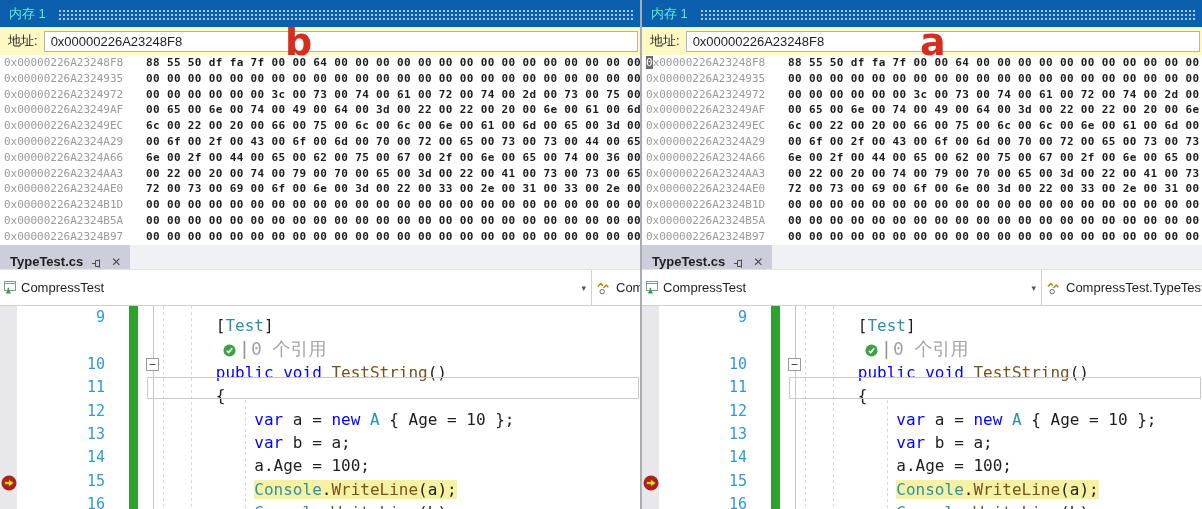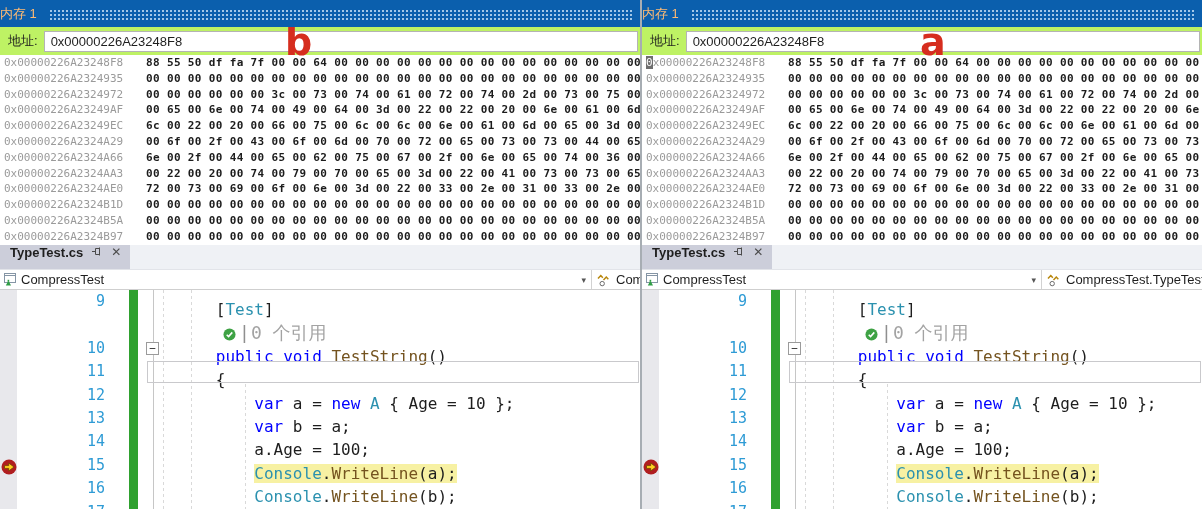--- a/index.html
+++ b/index.html
@@ -9,47 +9,47 @@
   }
   *{box-sizing:border-box}
   html,body{margin:0;padding:0}
   body{width:1202px;height:509px;overflow:hidden;background:#fff;display:flex;
        font-family:"Liberation Sans",sans-serif;}
   .panel{position:relative;height:509px;overflow:hidden;background:#fff;flex:none}
   .panel-left{width:640px}
   .panel-right{width:562px;border-left:2px solid #a7adb3}
 
   
-  .mem-title{height:27px;background:var(--titlebar-blue);color:#fdba74;display:flex;
-             align-items:center;font-size:13px}
+  .mem-title{height:27px;background:var(--titlebar-blue);color:#5eead4;display:flex;
+             align-items:center;padding-left:9px;font-size:13px}
   .mem-title-dots{flex:1;height:11px;margin:2px 6px 0 12px;
       background-image:radial-gradient(circle,rgba(170,205,235,.95) 1px,transparent 1.3px);
       background-size:4px 4px}
-  .mem-addrbar{height:28px;background:#bef264;display:flex;align-items:center;
+  .mem-addrbar{height:28px;background:#fef9c3;display:flex;align-items:center;
                padding:0 2px 0 8px;font-size:13px;color:#1e1e1e;position:relative}
   .addr-input{flex:1;height:21px;background:#fff;border:1px solid #b4b4b4;margin-left:6px;
               font-size:13px;display:flex;align-items:center;padding-left:6px;color:#1e1e1e}
   .annot{position:absolute;top:-9px;font-weight:700;font-size:38px;line-height:48px;
          color:var(--annot-red);font-family:"DejaVu Sans",sans-serif;z-index:5}
   .panel-left .annot{left:285px}
   .panel-right .annot{left:278px}
   .mem-grid{height:190px;overflow:hidden;background:#fff;padding-left:4px;
             font-family:"DejaVu Sans Mono",monospace;font-size:11px}
   .mem-row{height:15.8px;line-height:15.8px;white-space:nowrap;display:flex;overflow:hidden}
   .mem-addr{width:142px;flex:none;color:#9a9a9a}
   .mem-bytes{color:#1c1c1c;font-weight:700;letter-spacing:.35px}
   .cursor{background:#6e6e6e;color:#fff}
 
   
   .tabstrip{height:25px;background:#eff1f5;display:flex;border-bottom:1px solid #e2e4e9}
-  .tab{background:var(--tab-gray);display:flex;align-items:flex-start;gap:8px;
+  .tab{background:var(--tab-gray);display:flex;align-items:flex-end;gap:8px;
        padding:0 9px 0 10px;font-size:13px;font-weight:700;color:#1e1e1e}
   .pin-icon{display:flex;align-items:center}
   .close-icon{font-size:12px;color:#4b4b4b;font-weight:400}
-  .navbar{height:20px;background:#fff;border-bottom:1px solid #cfcfcf;display:flex;
+  .navbar{height:36px;background:#fff;border-bottom:1px solid #cfcfcf;display:flex;
           align-items:stretch;font-size:13px;color:#1e1e1e}
   .combo{display:flex;align-items:center}
   .combo-project{border-right:1px solid #d2d2d2;padding-left:2px}
   .panel-left .combo-project{width:592px}
   .panel-right .combo-project{width:400px}
   .combo-type{flex:1;padding-left:4px;overflow:hidden;white-space:nowrap}
   .combo .icon{margin-right:4px;display:flex;align-items:center}
   .dd-arrow{margin-left:auto;padding-right:5px;color:#555;font-size:9px}
 
   .code{position:relative;height:219px;overflow:hidden;background:#fff;

